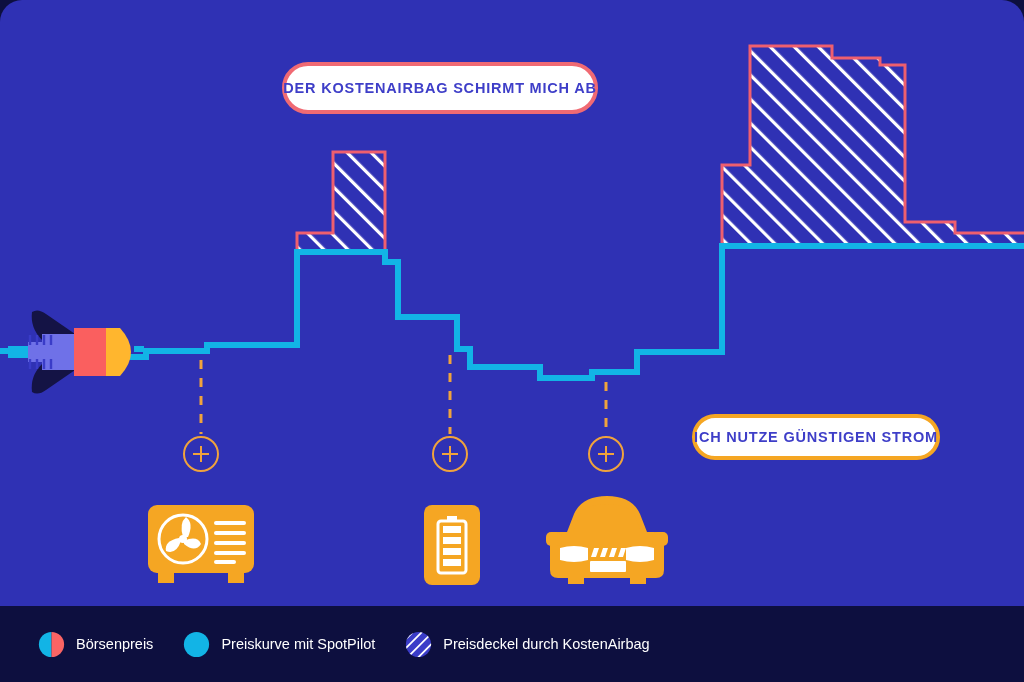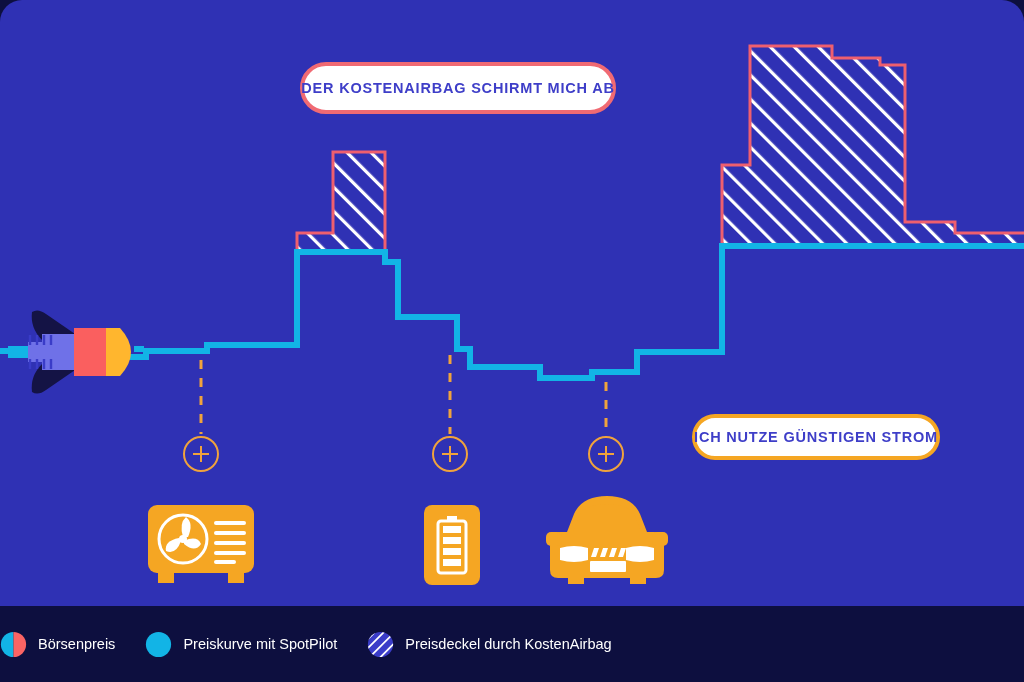--- a/index.html
+++ b/index.html
@@ -12,21 +12,21 @@
          background:#2f31b4;border-radius:22px 22px 0 0;overflow:hidden;}
 
   
   #chart{position:absolute;left:0;top:0;width:1024px;height:606px;display:block;}
 
   
   .pill{position:absolute;background:#ffffff;border-radius:999px;
         display:flex;align-items:center;justify-content:center;
         box-sizing:border-box;letter-spacing:.055em;
         font-size:14.5px;font-weight:700;color:#3e3ec8;white-space:nowrap;}
-  #pill-airbag{left:300px;top:62px;width:316px;height:52px;border:4px solid #f06a73;}
+  #pill-airbag{left:282px;top:62px;width:316px;height:52px;border:4px solid #f06a73;}
   #pill-strom{left:692px;top:414px;width:248px;height:46px;border:4px solid #f5a623;}
 
   
   .plus-marker{position:absolute;width:36px;height:36px;border-radius:50%;
                border:2px solid #f0a33c;box-sizing:border-box;}
   .plus-marker::before,.plus-marker::after{content:"";position:absolute;background:#f0a33c;}
   .plus-marker::before{left:50%;top:8px;width:2px;height:16px;margin-left:-1px;}
   .plus-marker::after{top:50%;left:8px;height:2px;width:16px;margin-top:-1px;}
   #plus-1{left:183px;top:436px;}
   #plus-2{left:432px;top:436px;}
@@ -38,21 +38,21 @@
   #icon-battery{left:424px;top:505px;}
   #icon-car{left:546px;top:492px;}
 
   
   #rocket{position:absolute;left:8px;top:306px;}
 
   
   #legend{position:absolute;left:0;top:606px;width:1024px;height:76px;
           background:#0d0f3f;display:flex;align-items:center;}
   .legend-item{display:flex;align-items:center;margin-left:0;}
-  #legend-inner{display:flex;align-items:center;gap:30px;}
+  #legend-inner{display:flex;align-items:center;padding-left:38px;gap:30px;}
   .legend-label{color:#ffffff;font-size:14.5px;margin-left:11px;white-space:nowrap;}
   .legend-swatch{width:27px;height:27px;flex:0 0 27px;}
 </style>
 </head>
 <body>
 
 <div id="stage">
 
   <div id="panel">
 

